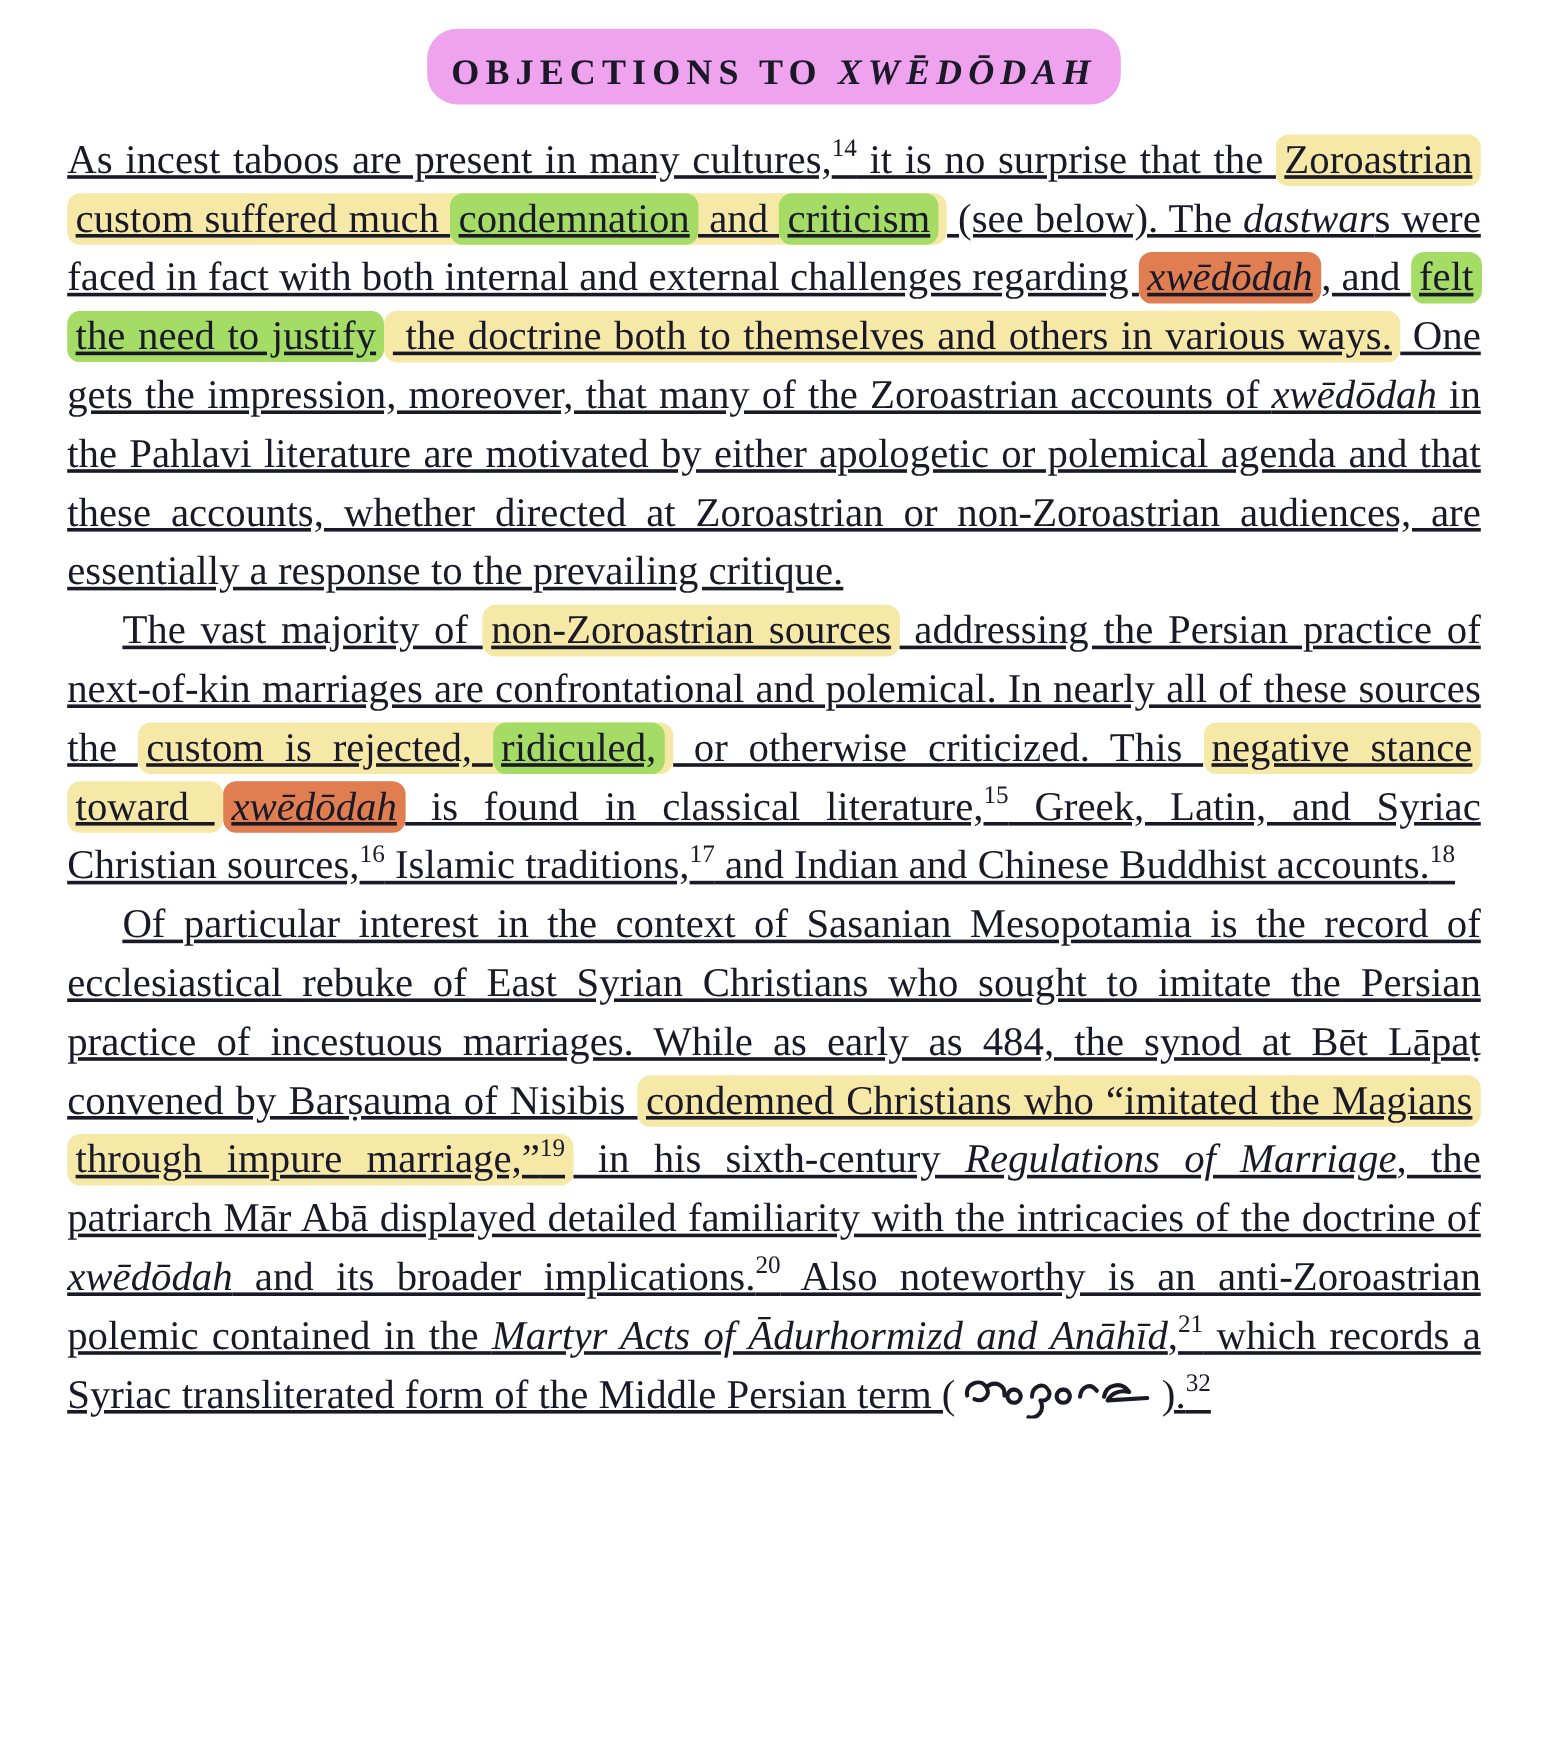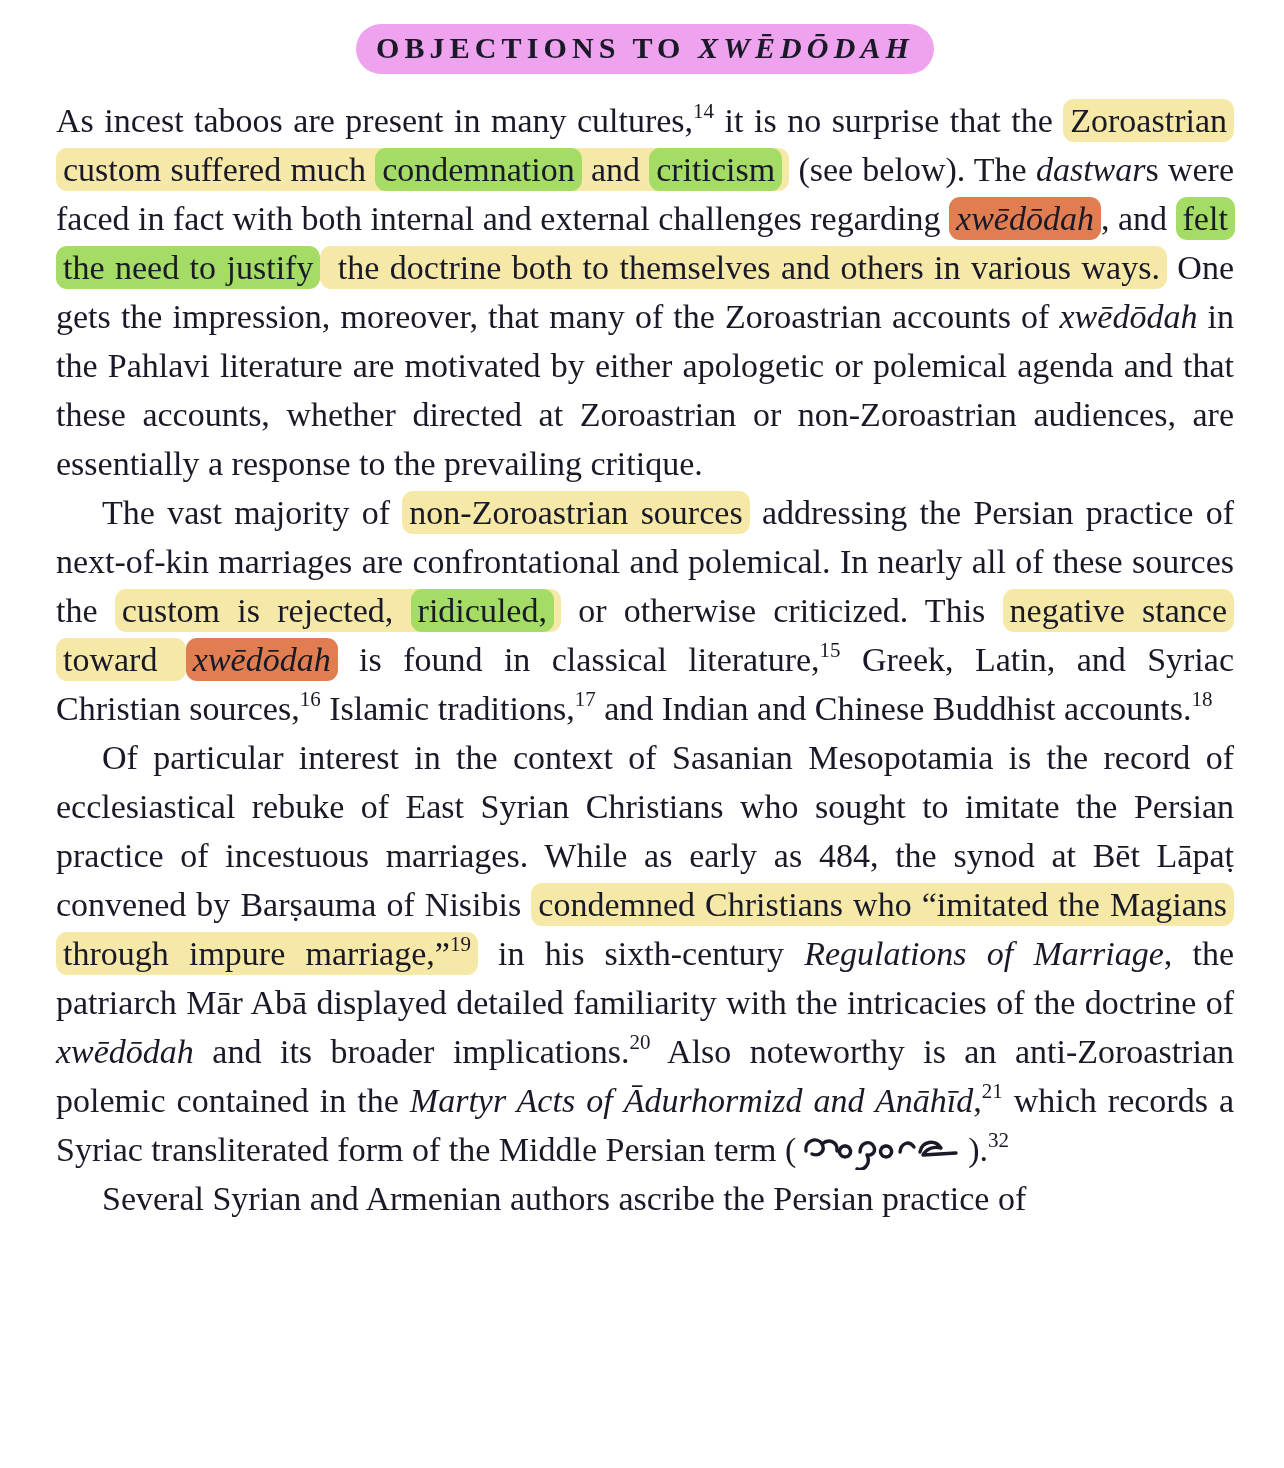--- a/index.html
+++ b/index.html
@@ -14,26 +14,26 @@
   html,body{margin:0;padding:0;}
   body{
     width:1284px;height:1468px;overflow:hidden;
     background:var(--page);color:var(--ink);
     font-family:"Liberation Serif","DejaVu Serif",serif;
   }
   .content{padding:20px 50px 0 56px;}
   .heading-row{text-align:center;margin:4px 0 22px;}
   .heading-pill{
     display:inline-block;background:var(--hl-pink);
-    border-radius:25px;padding:7px 20px 9px;
+    border-radius:25px;padding:20px 20px 9px;
     font-size:30px;font-weight:700;letter-spacing:.17em;
     color:var(--ink);
   }
   .heading-pill .it{font-style:italic;}
-  .body-text{font-size:34px;line-height:49px;text-align:justify;}
+  .body-text{font-size:34px;line-height:49px;text-align:justify;text-decoration:underline;}
   p{margin:0;}
   p.indent{text-indent:46px;}
   .hl{
     padding:3px 7px;border-radius:11px;
     -webkit-box-decoration-break:clone;box-decoration-break:clone;
   }
   .hl-y{background:var(--hl-yellow);}
   .hl-g{background:var(--hl-green);}
   .hl-o{background:var(--hl-orange);}
   .it{font-style:italic;}
@@ -60,16 +60,15 @@
             <g fill="none" stroke="#191927" stroke-width="3.4" stroke-linecap="round" stroke-linejoin="round">
               <path d="M8 25 c-2 -10 11 -15 16 -7 c4 7 -3 13 -10 10 m10 -10 c7 -6 16 -2 15 7"></path>
               <path d="M47 20 a5.5 5.5 0 1 0 0.1 0"></path>
               <path d="M62 26 c0 -9 10 -13 14 -5 c2 5 -2 9 -7 8 c4 8 -2 16 -10 14"></path>
               <path d="M88 20 a5.5 5.5 0 1 0 0.1 0"></path>
               <path d="M102 26 c1 -9 9 -12 14 -5"></path>
               <path d="M122 26 c2 -11 15 -13 21 -4 c-8 -2 -15 1 -18 7 l33 -2"></path>
             </g>
           </svg></span><span>).</span><sup class="fn">32</sup></p>
 
-    <p class="indent"><span>Several Syrian and Armenian authors ascribe the Persian practice of</span></p>
 
   </div>
 </div>
 
 </body></html>

